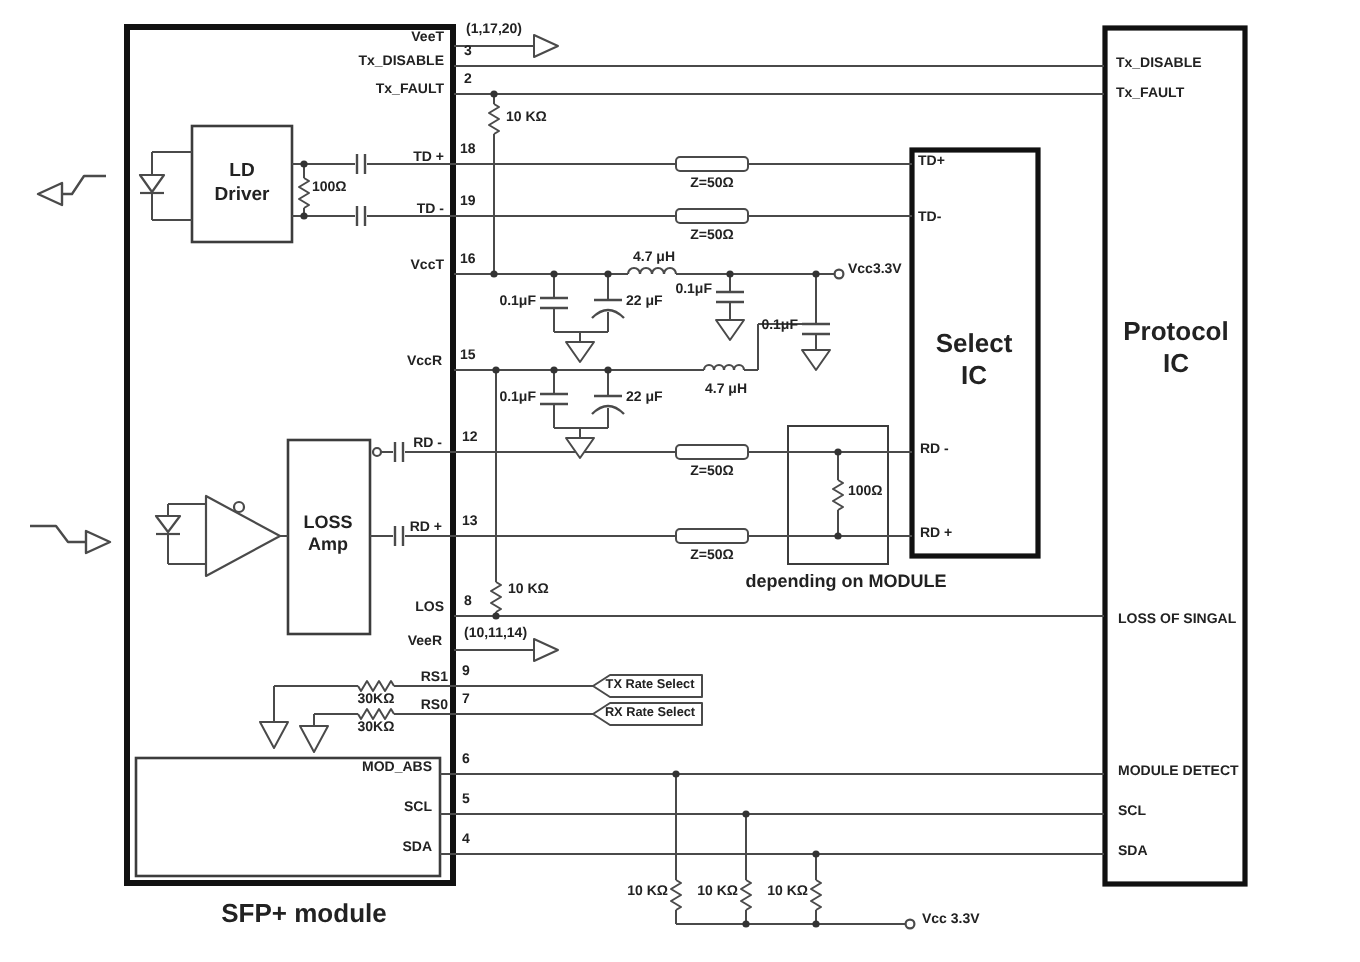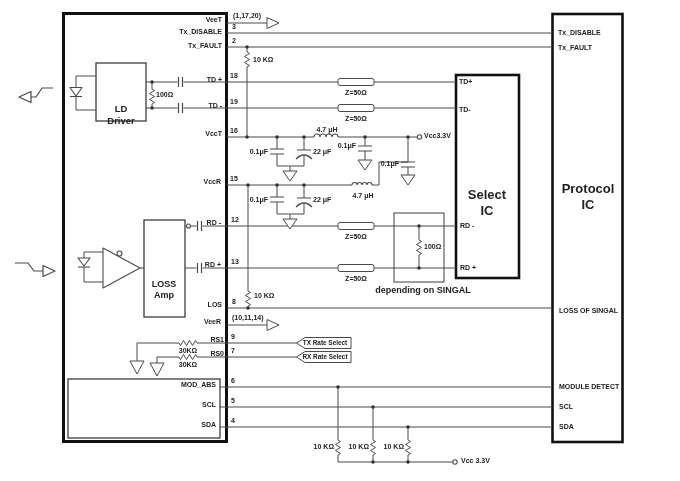--- a/index.html
+++ b/index.html
@@ -3,21 +3,21 @@
 <meta charset="utf-8">
 <style>
   html,body{margin:0;padding:0;background:#fff;}
   #stage{position:relative;width:680px;height:481px;background:#fff;overflow:hidden;
          font-family:"Liberation Sans",sans-serif;}
   #schem{position:absolute;left:0;top:0;}
   .lbl{position:absolute;font:bold 7px "Liberation Sans",sans-serif;color:#222;
        white-space:nowrap;transform:translate(0,-50%);line-height:1.25;}
   .lbl.r{transform:translate(-100%,-50%);}
   .lbl.c{transform:translate(-50%,-50%);text-align:center;}
-  .pre{white-space:pre-line;margin-top:23px;}
+  .pre{white-space:pre-line;}
   .s65{font-size:6.4px;}
   .s9{font-size:9px;}
   .s95{font-size:9.5px;}
   .s13{font-size:13px;}
   .s15{font-size:15px;letter-spacing:1px;}
 </style>
 </head>
 <body>
 
 <div id="stage">
@@ -200,20 +200,21 @@
 <div class="lbl" style="left:232px;top:318px">(10,11,14)</div>
 
 <div class="lbl c s95 pre" style="left:121px;top:92px">LD
 Driver</div>
 <div class="lbl c s9 pre" style="left:164px;top:267px">LOSS
 Amp</div>
 <div class="lbl c s13 pre" style="left:487px;top:180px">Select
 IC</div>
 <div class="lbl c s13 pre" style="left:588px;top:174px">Protocol
 IC</div>
+<div class="lbl c s13" style="left:152px;top:457px">SFP+ module</div>
 
 <div class="lbl" style="left:459px;top:82px">TD+</div>
 <div class="lbl" style="left:459px;top:110px">TD-</div>
 <div class="lbl" style="left:460px;top:226px">RD -</div>
 <div class="lbl" style="left:460px;top:268px">RD +</div>
 
 <div class="lbl" style="left:558px;top:33px">Tx_DISABLE</div>
 <div class="lbl" style="left:558px;top:48px">Tx_FAULT</div>
 <div class="lbl" style="left:559px;top:311px">LOSS OF SINGAL</div>
 <div class="lbl" style="left:559px;top:387px">MODULE DETECT</div>
@@ -237,17 +238,17 @@
 <div class="lbl c" style="left:356px;top:237px">Z=50Ω</div>
 <div class="lbl c" style="left:356px;top:279px">Z=50Ω</div>
 <div class="lbl" style="left:424px;top:247px">100Ω</div>
 <div class="lbl c" style="left:188px;top:351px">30KΩ</div>
 <div class="lbl c" style="left:188px;top:365px">30KΩ</div>
 <div class="lbl r" style="left:334px;top:447px">10 KΩ</div>
 <div class="lbl r" style="left:369px;top:447px">10 KΩ</div>
 <div class="lbl r" style="left:404px;top:447px">10 KΩ</div>
 <div class="lbl" style="left:461px;top:461px">Vcc 3.3V</div>
 
-<div class="lbl c s9" style="left:423px;top:291px">depending on SINGAL</div>
+<div class="lbl c s9" style="left:423px;top:291px">depending on MODULE</div>
 <div class="lbl c s65" style="left:325px;top:343px">TX Rate Select</div>
 <div class="lbl c s65" style="left:325px;top:357px">RX Rate Select</div>
 
 </div>
 
 </body></html>

